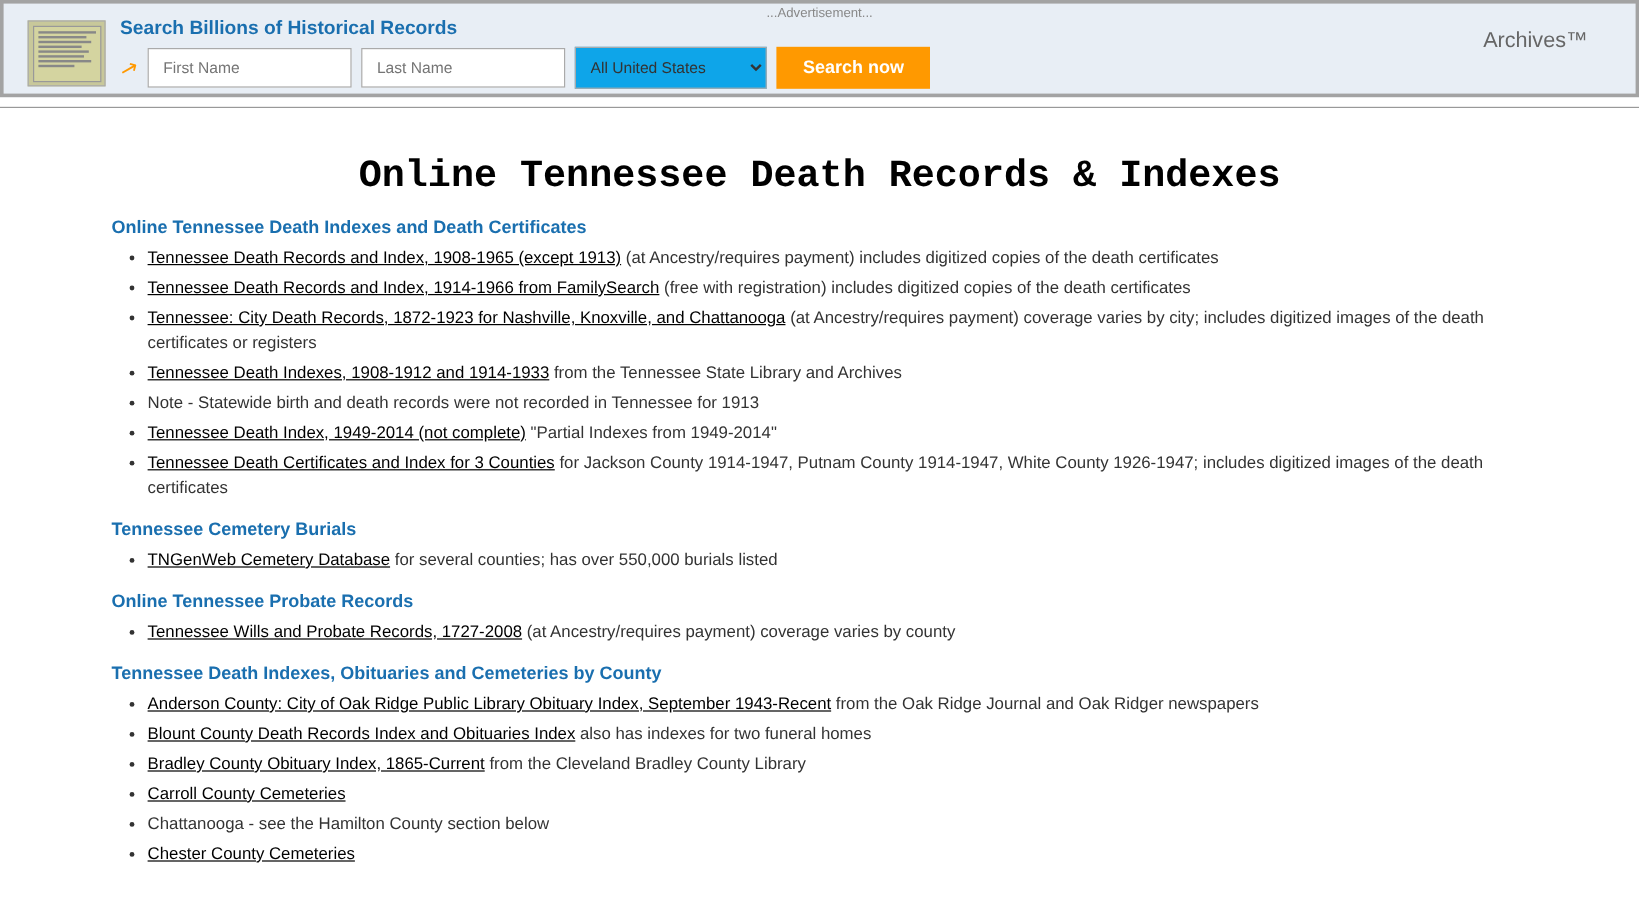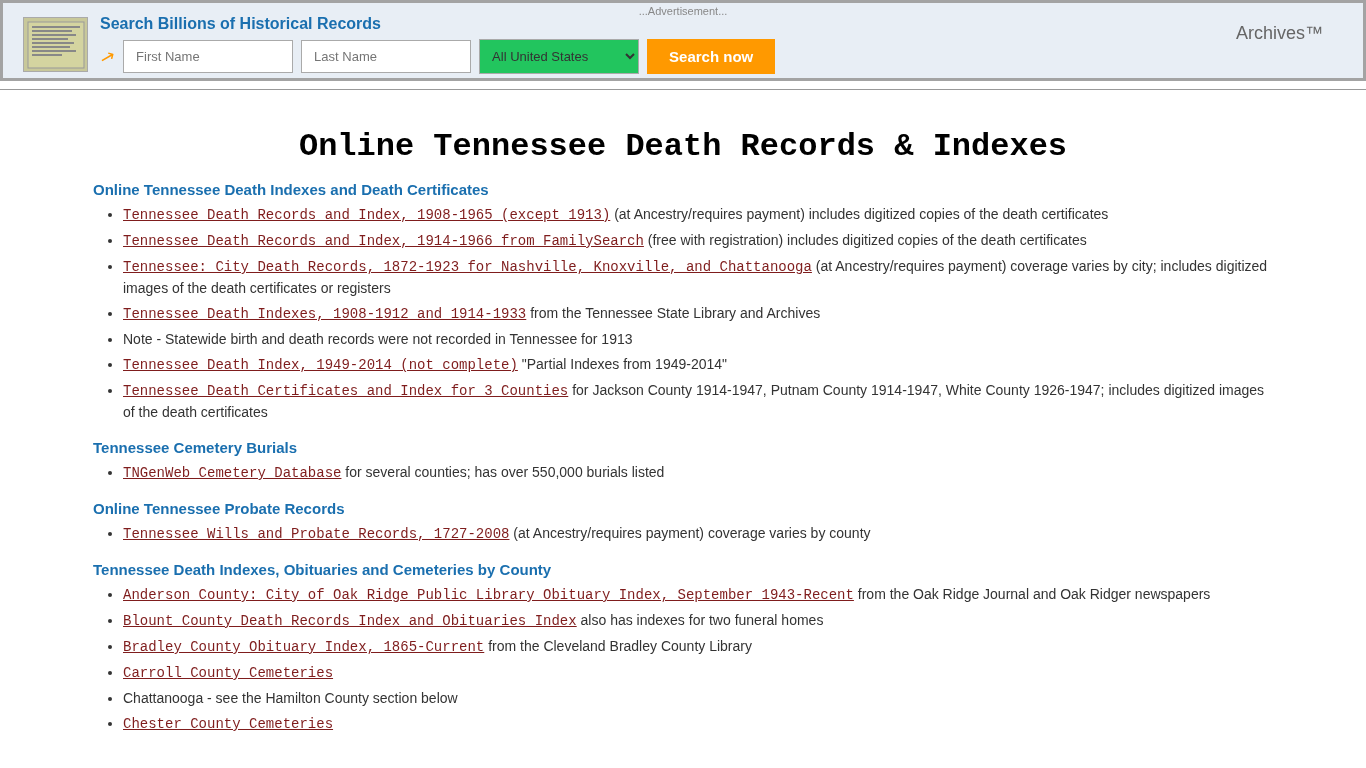--- a/index.html
+++ b/index.html
@@ -75,21 +75,21 @@
       border: 1px solid #aaa;
       font-size: 13px;
       color: #999;
       width: 170px;
     }
     .ad-select {
       padding: 8px 8px;
       border: 1px solid #aaa;
       font-size: 13px;
       color: #333;
-      background: #22c55e;
+      background: #0ea5e9;
       width: 160px;
     }
     .ad-search-btn {
       padding: 9px 22px;
       background: #f90;
       color: #fff;
       font-size: 15px;
       font-weight: bold;
       border: none;
       cursor: pointer;
@@ -146,23 +146,22 @@
       padding-left: 30px;
       margin-bottom: 8px;
     }
 
     li {
       margin-bottom: 4px;
       line-height: 1.5;
     }
 
     a {
-      color: #7f1d1d;
+      color: #000000;
       text-decoration: underline;
-      font-family: Liberation Mono, monospace;
     }
   </style>
 </head>
 <body>
 
 <div class="ad-banner">
   <span class="ad-label">...Advertisement...</span>
   <div class="ad-content">
 
     <div class="ad-thumbnail">

